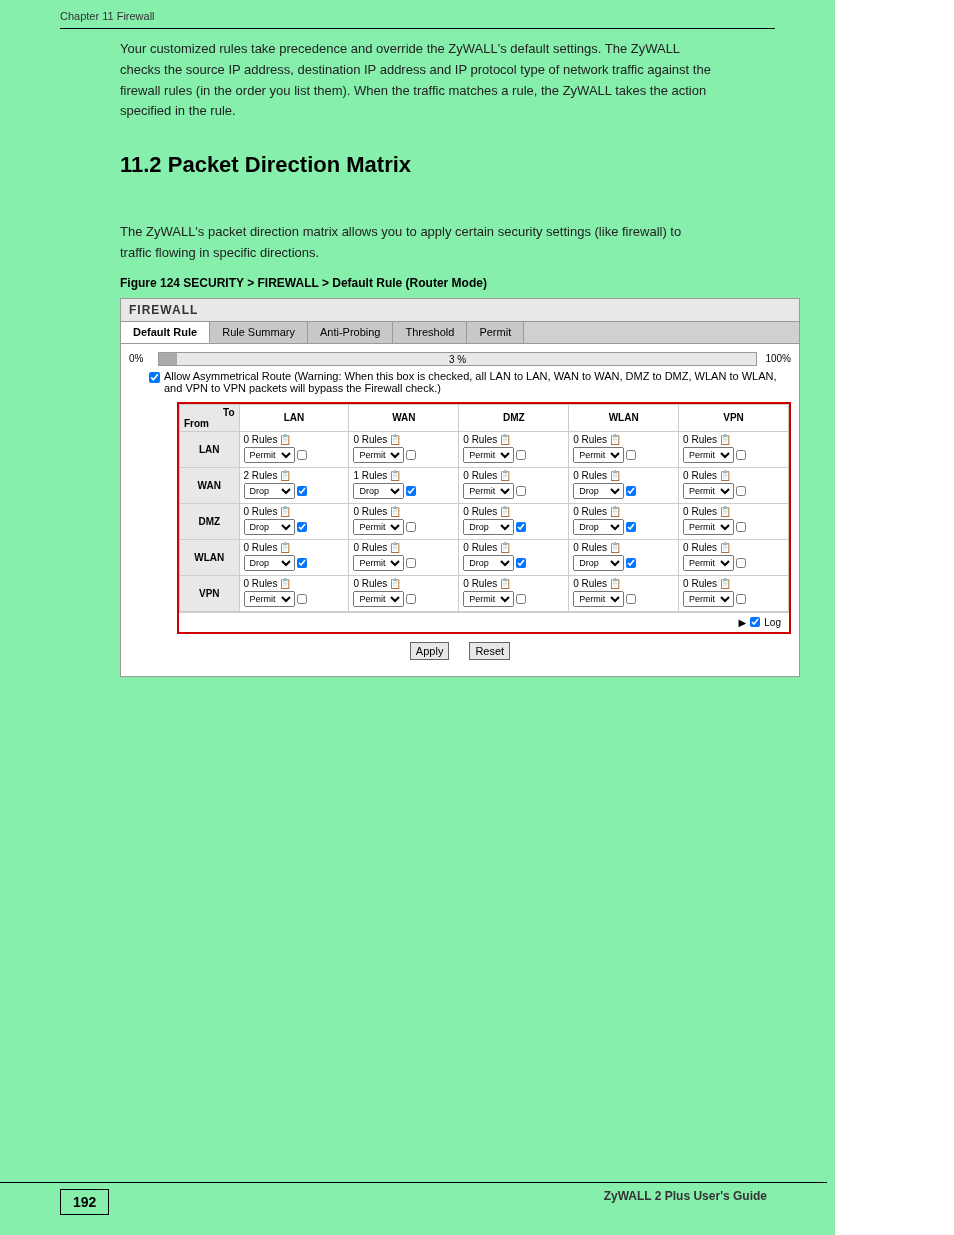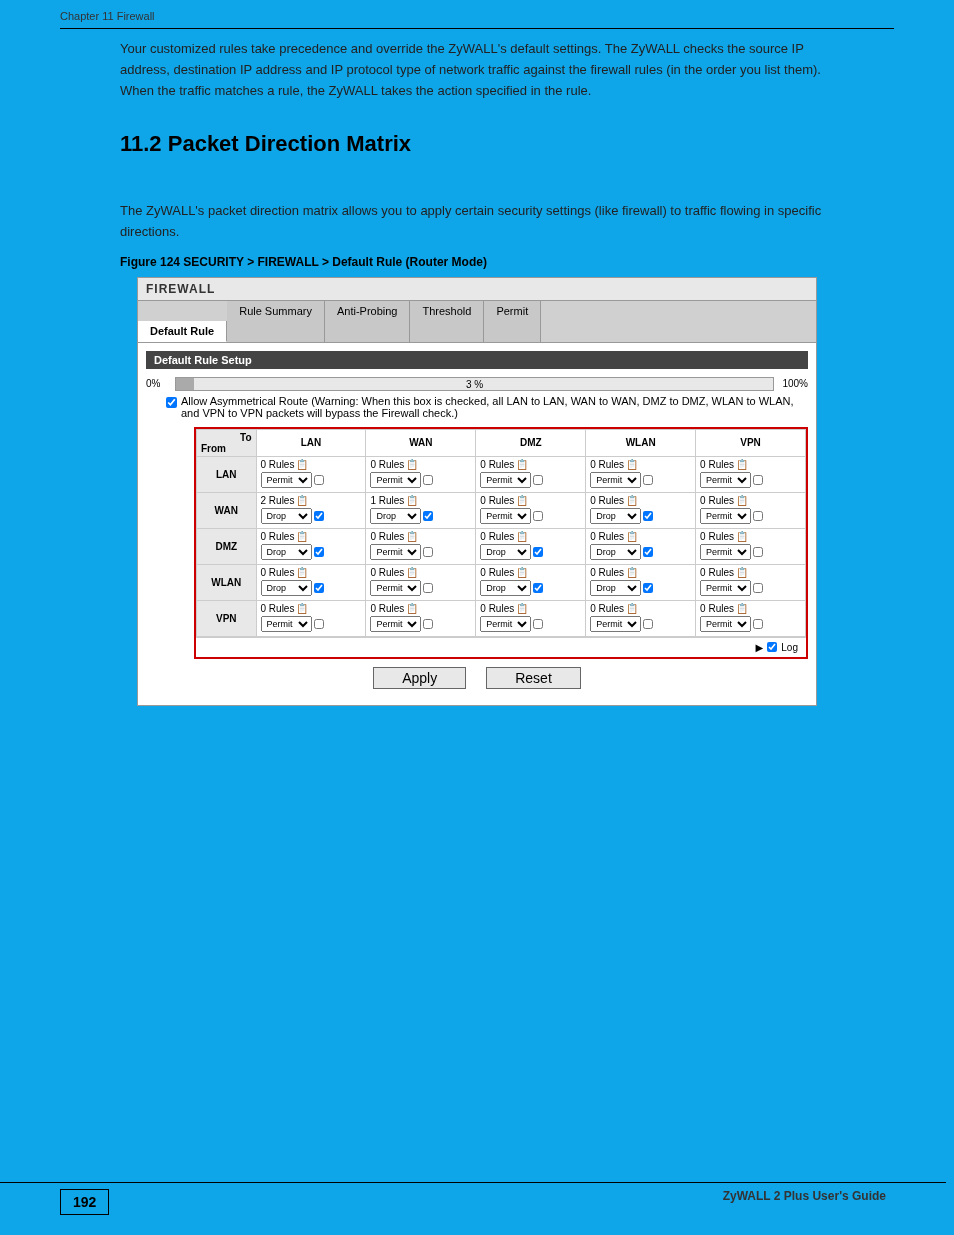--- a/index.html
+++ b/index.html
@@ -7,23 +7,23 @@
       font-family: Arial, Helvetica, sans-serif;
       font-size: 13px;
       background: #fff;
       color: #000;
       width: 954px;
       min-height: 1235px;
       position: relative;
     }
 
     .page-wrapper {
-      width: 954px;
+      width: 835px;
       min-height: 1235px;
-      background: #0ea5e9;
+      background: #86efac;
       position: relative;
     }
 
     
     .header-rule {
       border: none;
       border-top: 1px solid #000;
       margin: 0 60px;
     }
 
@@ -105,21 +105,20 @@
       font-size: 11px;
       cursor: pointer;
       border-right: 1px solid #999;
       color: #000;
     }
 
     .fw-tab.active {
       background: #fff;
       font-weight: bold;
       border-bottom: 1px solid #fff;
-      margin-top: 20px;
     }
 
     .fw-tab:not(.active) {
       background: #c8c8c8;
     }
 
     .firewall-body {
       padding: 8px;
     }
 
@@ -253,22 +252,22 @@
 
     .apply-reset-row {
       text-align: center;
       padding: 8px;
       display: flex;
       justify-content: center;
       gap: 20px;
     }
 
     .fw-button {
-      padding: 2px 28px;
-      font-size: 14px;
+      padding: 2px 5px;
+      font-size: 11px;
       background: #e8e8e8;
       border: 1px solid #666;
       cursor: pointer;
     }
 
     
     .page-footer {
       position: absolute;
       bottom: 20px;
       left: 0;
@@ -328,23 +327,20 @@
       <div class="firewall-tabs">
         <div class="fw-tab active">Default Rule</div>
         <div class="fw-tab">Rule Summary</div>
         <div class="fw-tab">Anti-Probing</div>
         <div class="fw-tab">Threshold</div>
         <div class="fw-tab">Permit</div>
       </div>
 
       <div class="firewall-body">
 
-        <div class="section-header-bar">
-          <span>Default Rule Setup</span>
-        </div>
 
         <div class="progress-row">
           <span class="progress-label">0%</span>
           <div class="progress-bar-outer">
             <div class="progress-bar-inner" style="width: 3%;"></div>
             <span class="progress-center-text">3 %</span>
           </div>
           <span class="progress-label-right">100%</span>
         </div>
 

